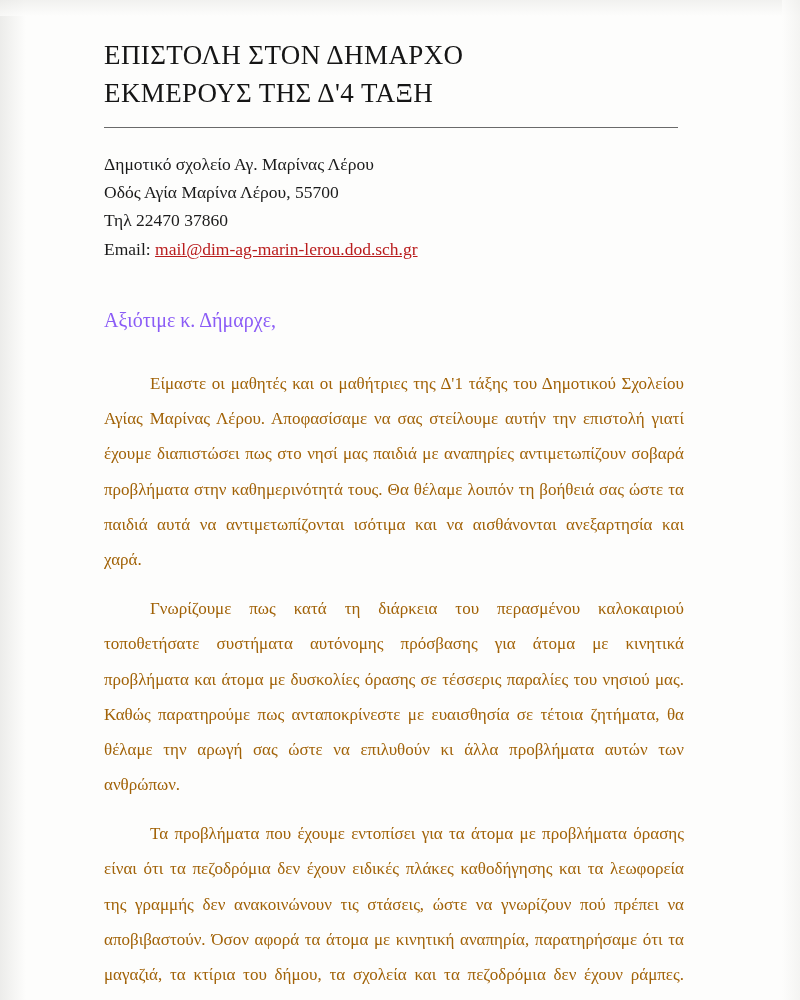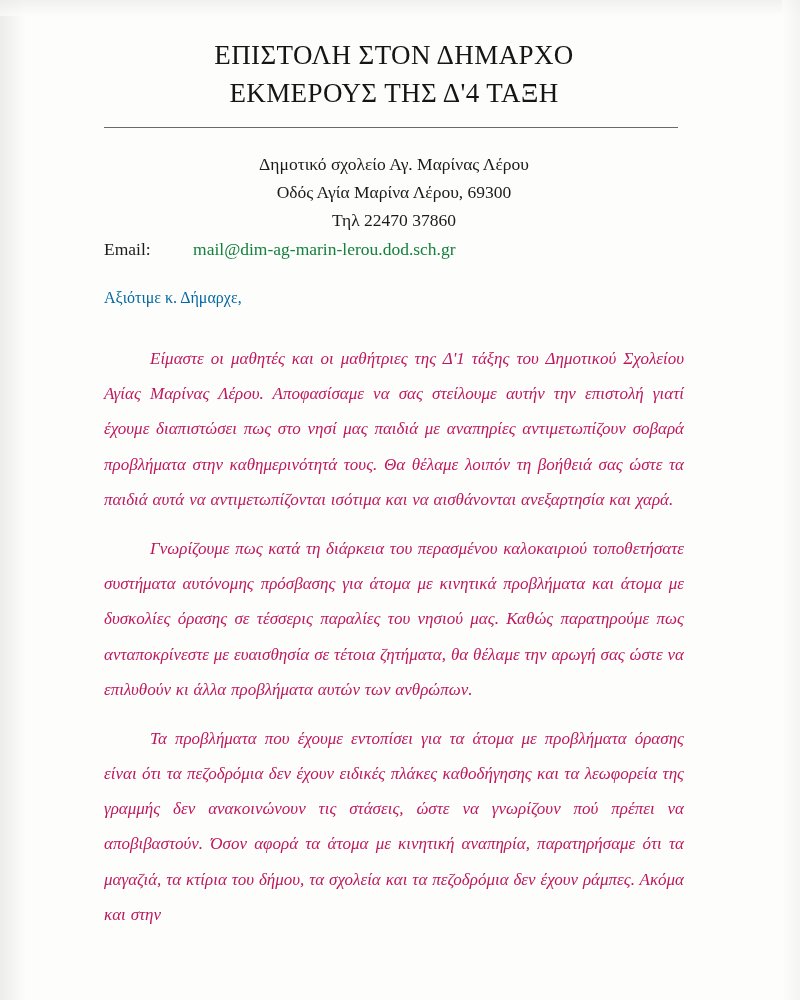--- a/index.html
+++ b/index.html
@@ -43,21 +43,20 @@
     opacity: .7;
   }
   .content {
     position: absolute;
     left: 104px;
     top: 36px;
     width: 580px;
   }
   .title-block {
     margin: 0 0 2px 0;
-    text-align: center;
   }
   .title-line {
     font-size: 27px;
     letter-spacing: 0.4px;
     line-height: 1.42;
     font-weight: normal;
     color: #151515;
     white-space: nowrap;
   }
   .rule {
@@ -66,46 +65,44 @@
     margin: 14px 0 22px 0;
     width: 574px;
   }
   .address-block {
     font-size: 17.5px;
     line-height: 1.62;
     color: #1b1b1b;
   }
   .address-line {
     white-space: nowrap;
-    text-align: center;
   }
   .email-line {
     white-space: nowrap;
   }
   .email-link {
-    color: #15803d;
-    margin-left: 38px;
+    text-decoration: underline;
+    color: #b91c1c;
   }
   .salutation {
-    margin-top: 26px;
-    font-size: 16px;
-    color: #0369a1;
+    margin-top: 46px;
+    font-size: 20px;
+    color: #8b5cf6;
   }
   .body-block {
     margin-top: 34px;
   }
   .para {
     font-size: 17px;
     line-height: 2.07;
     text-align: justify;
     text-indent: 46px;
     margin: 0 0 14px 0;
-    color: #be185d;
+    color: #a16207;
     word-spacing: 0.6px;
-    font-style: italic;
   }
   .para:last-child {
     margin-bottom: 0;
   }
 </style>
 </head>
 <body>
 
 <div class="page">
   <div class="scan-edge-left"></div>
@@ -116,21 +113,21 @@
 
     <div class="title-block">
       <div class="title-line">ΕΠΙΣΤΟΛΗ ΣΤΟΝ ΔΗΜΑΡΧΟ</div>
       <div class="title-line">ΕΚΜΕΡΟΥΣ ΤΗΣ Δ'4 ΤΑΞΗ</div>
     </div>
 
     <hr class="rule">
 
     <div class="address-block">
       <div class="address-line">Δημοτικό σχολείο Αγ. Μαρίνας Λέρου</div>
-      <div class="address-line">Οδός Αγία Μαρίνα Λέρου, 69300</div>
+      <div class="address-line">Οδός Αγία Μαρίνα Λέρου, 55700</div>
       <div class="address-line">Τηλ 22470 37860</div>
       <div class="email-line">
         <span>Email:</span>
         <span class="email-link">mail@dim-ag-marin-lerou.dod.sch.gr</span>
       </div>
     </div>
 
     <div class="salutation">Αξιότιμε κ. Δήμαρχε,</div>
 
     <div class="body-block">

